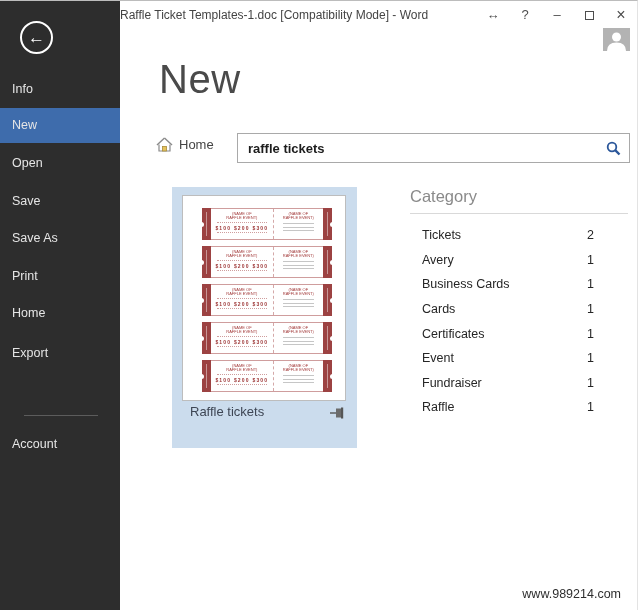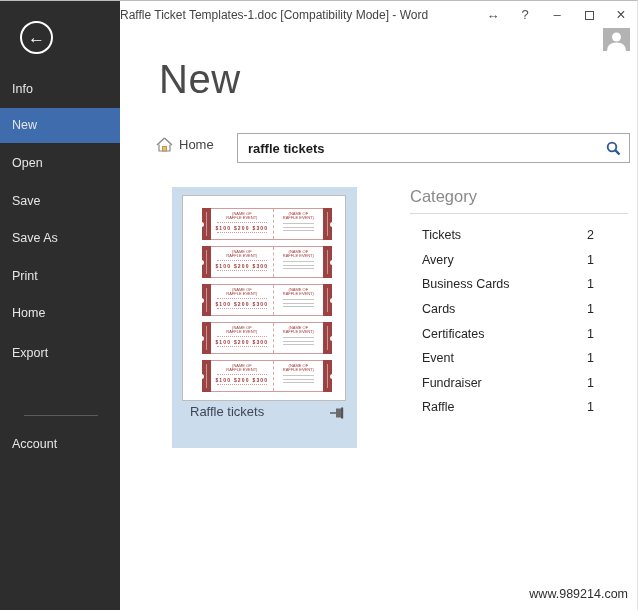--- a/index.html
+++ b/index.html
@@ -126,21 +126,21 @@
   }
   .cat-underline { position:absolute; left:410px; top:212px; width:218px; height:1px; background:#d9d9d9; }
   .cat-rows { position:absolute; left:412px; top:222px; width:172px;margin-left:10px; }
   .cat-row {
     display:flex; justify-content:space-between; align-items:center;
     height:24.6px; font-size:12.5px; color:#262626; cursor:pointer;
   }
   .cat-row .cnt { color:#262626; }
 
   .watermark {
-    position:absolute; right:9px; top:586px;
+    position:absolute; right:16px; top:586px;
     font-size:12.5px; color:#2e2e2e;text-align:center;
   }
 </style>
 </head>
 <body>
 
 <div class="app">
 
   <div class="window-title">Raffle Ticket Templates-1.doc [Compatibility Mode] - Word</div>
   <div class="win-controls">

